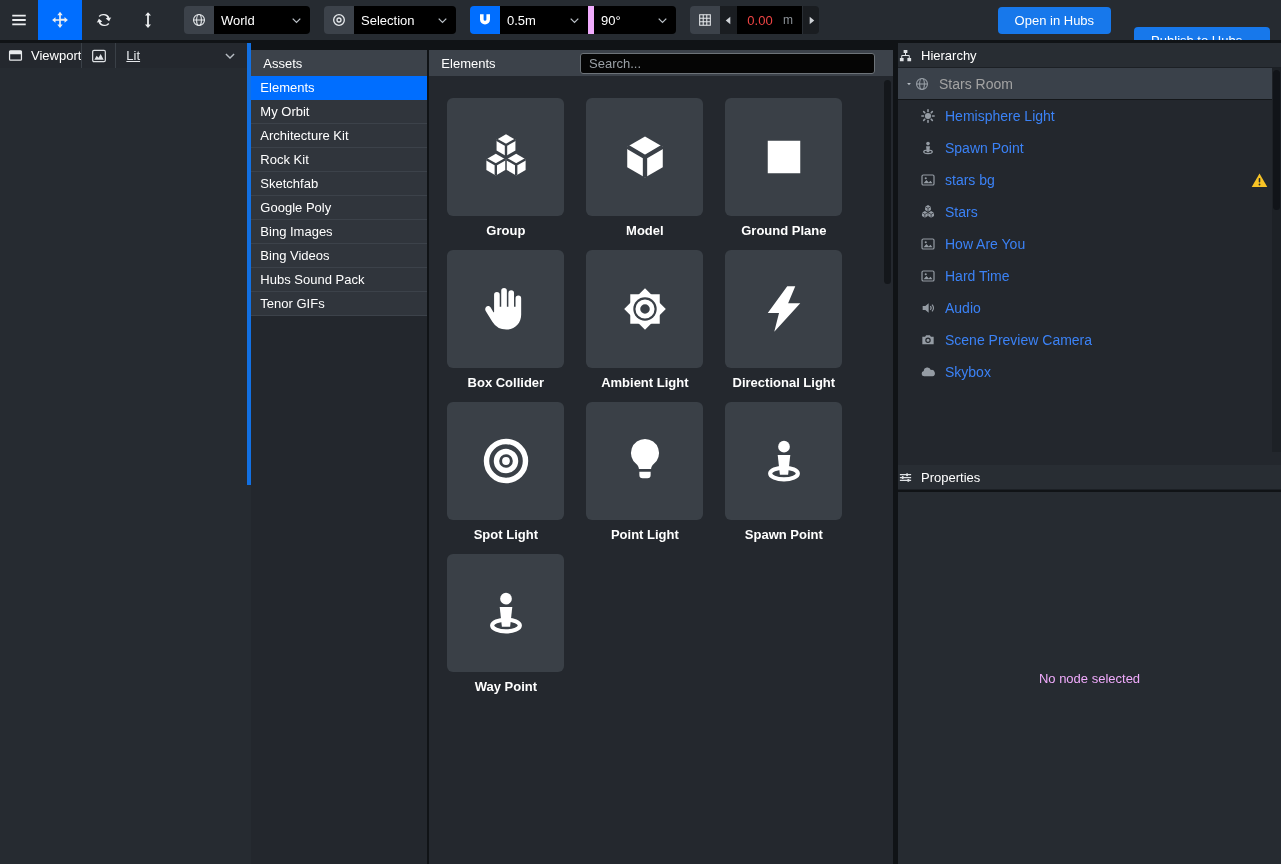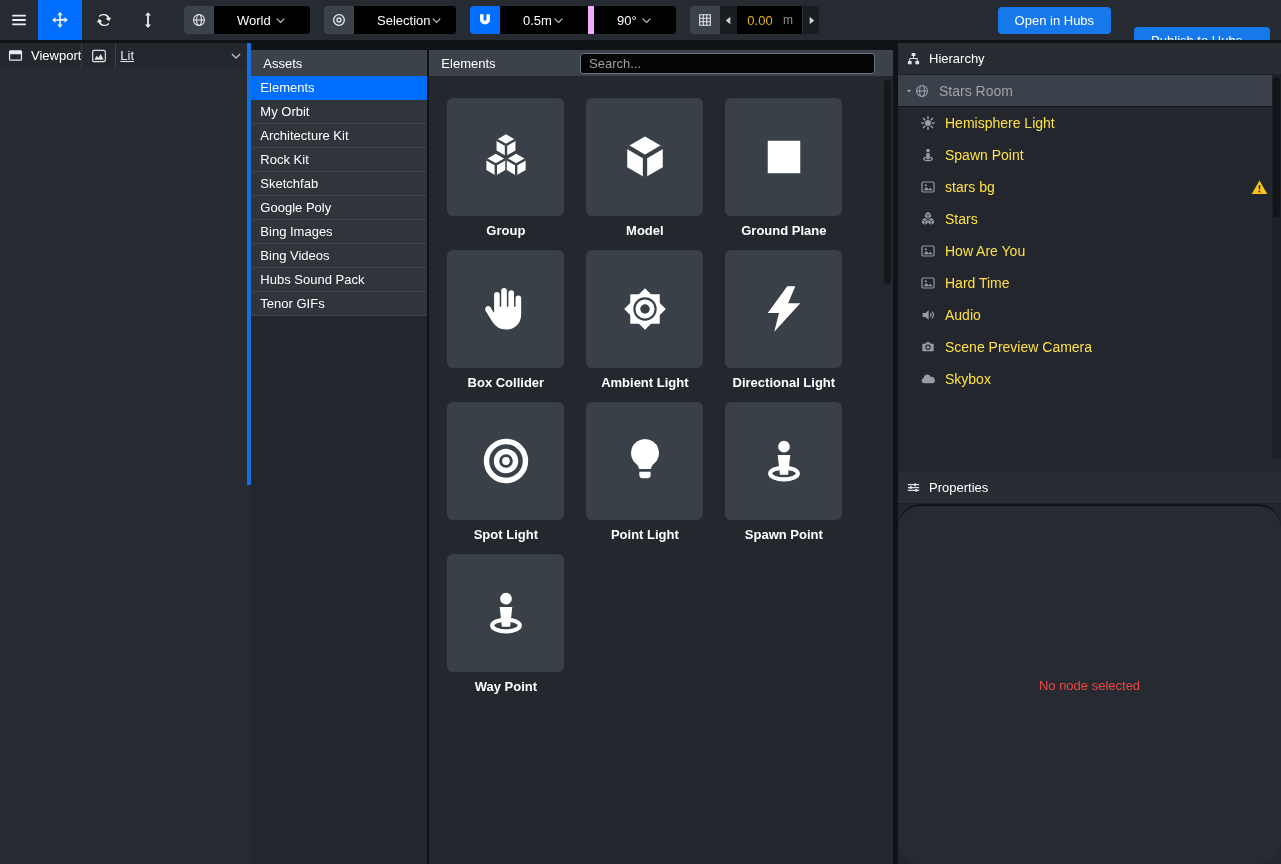--- a/index.html
+++ b/index.html
@@ -10,48 +10,48 @@
   
   .toolbar { height:40px; display:flex; align-items:center; background:#262b31; flex:none; }
   .icon-btn { width:38px; height:40px; display:flex; align-items:center; justify-content:center; color:#eceef0; cursor:pointer; }
   .tool-btn { width:44px; height:40px; display:flex; align-items:center; justify-content:center; color:#eceef0; cursor:pointer; }
   .tool-btn.active { background:#006eff; }
   .toolbar svg { width:18px; height:18px; }
   .tgroup { display:flex; align-items:center; height:28px; border-radius:4px; overflow:hidden; margin-left:14px; flex:none; }
   .tseg-icon { width:30px; height:28px; background:#3c424a; display:flex; align-items:center; justify-content:center; color:#e4e7ea; flex:none; }
   .tseg-icon svg { width:16px; height:16px; }
   .tseg-icon.blue { background:#006eff; color:#fff; }
-  .tsel { height:28px; background:#000; display:flex; align-items:center; padding:0 23px; font-size:13px; color:#fff; cursor:pointer; }
+  .tsel { height:28px; background:#000; display:flex; align-items:center; padding:0 7px; font-size:13px; color:#fff; cursor:pointer; }
   .tsel .chev { margin-left:auto; color:#b6bcc2; }
   .tsel .chev svg { width:13px; height:13px; display:block; }
   .tsel + .tsel { border-left:6px solid #f0abfc; }
   .stepper { display:flex; align-items:center; height:28px; }
   .step-btn { width:17px; height:28px; background:#1a1d21; display:flex; align-items:center; justify-content:center; color:#cfd3d7; cursor:pointer; }
   .step-btn svg { width:11px; height:11px; }
   .step-black { height:28px; background:#000; display:flex; align-items:center; }
-  .step-val { width:46px; height:28px; background:#000; border:none; outline:none; color:#eab308; font-size:13px; text-align:center; font-family:"Liberation Sans",sans-serif; }
+  .step-val { width:46px; height:28px; background:#000; border:none; outline:none; color:#ef4444; font-size:13px; text-align:center; font-family:"Liberation Sans",sans-serif; }
   .step-unit { color:#8b9197; font-size:12px; padding-right:9px; }
   .toolbar-spacer { flex:1; }
   .hub-btn { height:27px; padding:0 17px; background:#1778eb; border-radius:4px; font-size:13px; color:#fff; display:flex; align-items:center; cursor:pointer; flex:none; }
   .hub-btn + .hub-btn { margin-left:23px;margin-top:40px; }
   .hub-btn:last-child { margin-right:11px; }
 
   
   .main { flex:1; display:flex; border-top:3px solid #101316; min-height:0; }
   .left-col { width:893px; display:flex; flex-direction:row; flex:none; min-height:0; }
   .right-col { flex:1; display:flex; flex-direction:column; border-left:5px solid #101316; background:#23272d; min-height:0; }
 
   
   .vp-head { height:25px; background:#24282e; display:flex; align-items:center; padding-left:8px; font-size:13px; color:#fff; flex:none; }
   .vp-head .wicon { color:#e8eaec; margin-right:8px; display:flex; }
   .vp-head .wicon svg { width:15px; height:15px; }
   .vp-head-right { margin-left:auto; display:flex; align-items:stretch; height:100%; }
   .vp-stats { width:34px; display:flex; align-items:center; justify-content:center; color:#dfe2e5; border-left:1px solid #3a4047; cursor:pointer; }
   .vp-stats svg { width:16px; height:16px; }
-  .vp-lit { width:132px; display:flex; align-items:center; padding:0 4px; border-left:1px solid #3a4047; color:#e4e7ea; cursor:pointer;text-decoration:underline; }
+  .vp-lit { width:132px; display:flex; align-items:center; padding:0 10px; border-left:1px solid #3a4047; color:#e4e7ea; cursor:pointer;text-decoration:underline; }
   .vp-lit .chev { margin-left:auto; color:#b6bcc2; }
   .vp-lit .chev svg { width:14px; height:14px; display:block; }
 
   .vp-canvas { height:442px; flex:none; position:relative; border:2px solid #1270e2; overflow:hidden;
     background:linear-gradient(180deg,#85c2db 0%,#a2d0e1 18%,#cde4ea 37%,#ebf1f1 46%,#f3f4f3 49%,#eceeee 50%); }
   .vp-floor { position:absolute; left:-55%; top:49%; width:210%; height:170%; background-color:#e8eaea;
     background-image:
       linear-gradient(rgba(255,255,255,.95) 2px, transparent 2px),
       linear-gradient(90deg, rgba(255,255,255,.95) 2px, transparent 2px),
       linear-gradient(rgba(255,255,255,.55) 1px, transparent 1px),
@@ -81,36 +81,36 @@
   .a-search::placeholder { color:#9aa0a6; }
   .a-grid { flex:1; background:#24282e; position:relative; overflow:hidden; }
   .tiles { display:flex; flex-wrap:wrap; gap:12px 22px; padding:22px 18px; }
   .tile { width:117px; cursor:pointer;font-weight:bold; --icon-bg:#3a4047; }
   .tile .box { height:118px; background:#3a4047; border-radius:6px; display:flex; align-items:center; justify-content:center; }
   .tile .box svg { width:52px; height:52px; color:#fff; }
   .tile .lbl { text-align:center; margin-top:7px; font-size:13px; color:#fff; }
   .a-scroll { position:absolute; right:2px; top:4px; width:7px; height:204px; background:#14171b; border-radius:4px; }
 
   
-  .panel-head { height:32px; background:#282d33; display:flex; align-items:center; padding-left:8px; font-size:13px; flex:none; border-bottom:1px solid #1c2025; }
+  .panel-head { height:25px; background:#282d33; display:flex; align-items:center; font-size:13px; flex:none; border-bottom:1px solid #1c2025; }
   .panel-head .picon { margin-right:8px; display:flex; color:#dfe2e5; }
   .panel-head .picon svg { width:15px; height:15px; }
   .hier-body { height:397px; flex:none; position:relative; background:#23272d; overflow:hidden; border-bottom:13px solid #23272d; }
-  .h-row { height:32px; display:flex; align-items:center; font-size:14px; color:#fde047; cursor:pointer; --icon-bg:#23272d; }
+  .h-row { height:32px; display:flex; align-items:center; font-size:14px; color:#3b82f6; cursor:pointer; --icon-bg:#23272d; }
   .h-row .caret { width:14px; display:flex; justify-content:center; color:#b6bcc2; flex:none; }
   .h-row .caret svg { width:10px; height:10px; }
   .h-row .hicon { width:16px; height:16px; margin:0 9px 0 2px; color:#959ca4; flex:none; }
   .h-row .hicon svg { width:16px; height:16px; display:block; }
   .h-row.root { background:#3a414a; border-bottom:1px solid #14171a; color:#a3a3a3; --icon-bg:#3a414a; }
   .h-row .ind0 { padding-left:8px; }
   .h-row .ind1 { padding-left:20px; }
   .warn { margin-left:auto; margin-right:13px; width:17px; height:17px; flex:none; }
   .h-scroll-track { position:absolute; right:0; top:0; bottom:0; width:9px; background:#1d2126; }
   .h-scroll { position:absolute; right:1px; top:2px; width:7px; height:140px; background:#111419; border-radius:4px; }
-  .props-body { flex:1; background:#262b31; display:flex; align-items:center; justify-content:center; font-size:13px; color:#ef4444; border-top:2px solid #101316;border-radius:23px; }
+  .props-body { flex:1; background:#262b31; display:flex; align-items:center; justify-content:center; font-size:13px; color:#f0abfc; border-top:2px solid #101316; }
 </style>
 </head>
 <body>
 
 <svg width="0" height="0" style="position:absolute">
   <defs>
     <symbol id="i-menu" viewBox="0 0 24 24">
         <path fill="currentColor" d="M3 5h18v2.4H3zM3 10.8h18v2.4H3zM3 16.6h18v2.4H3z"></path>
       </symbol>
     <symbol id="i-move" viewBox="0 0 24 24">

